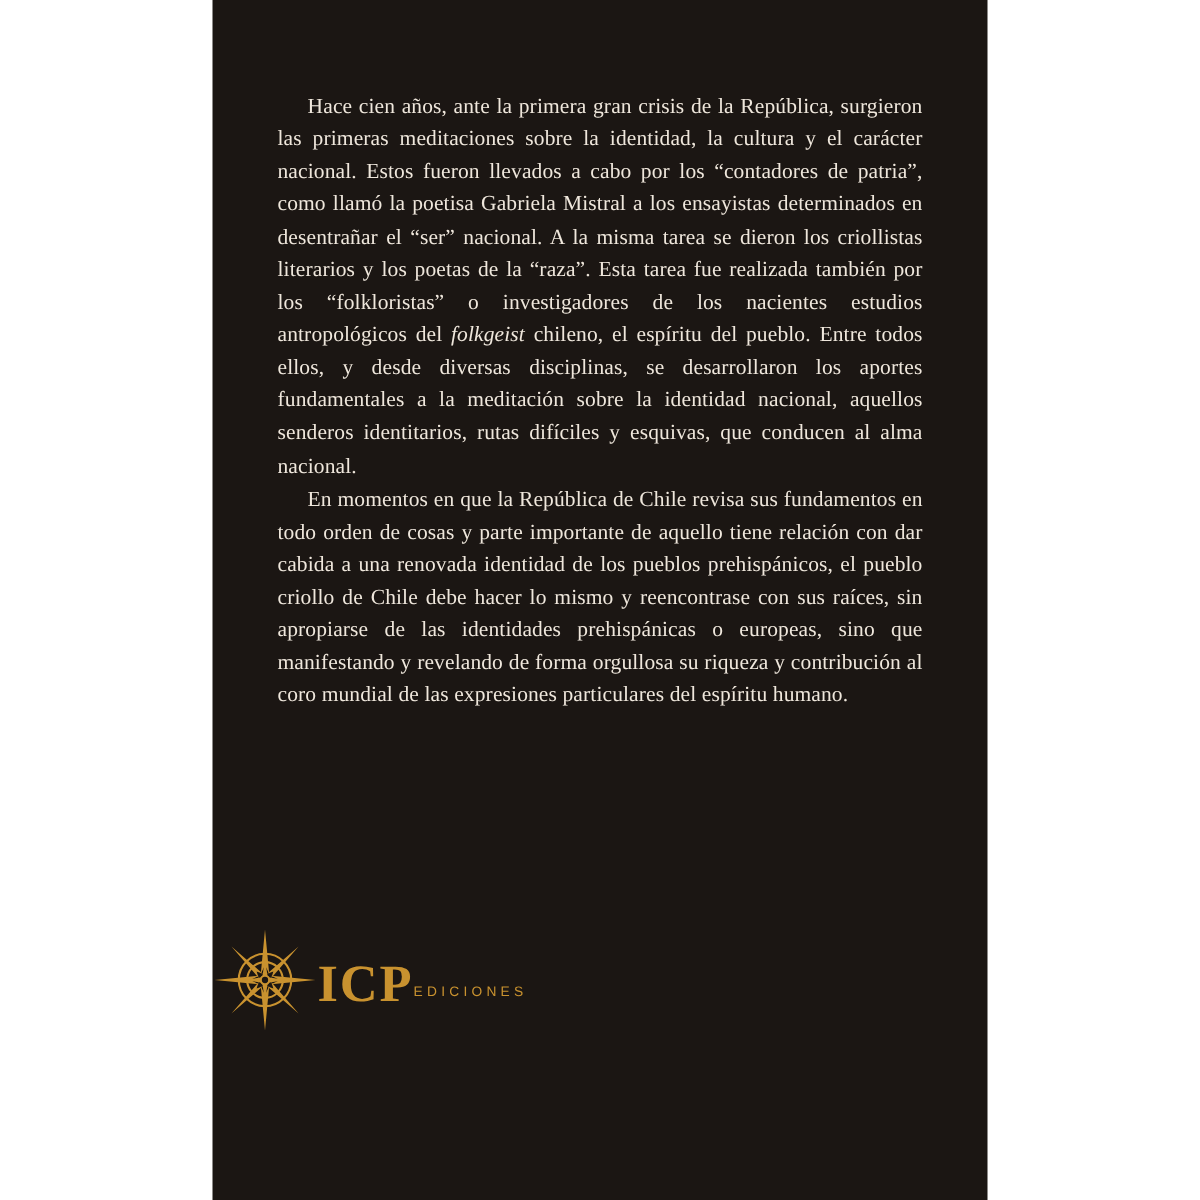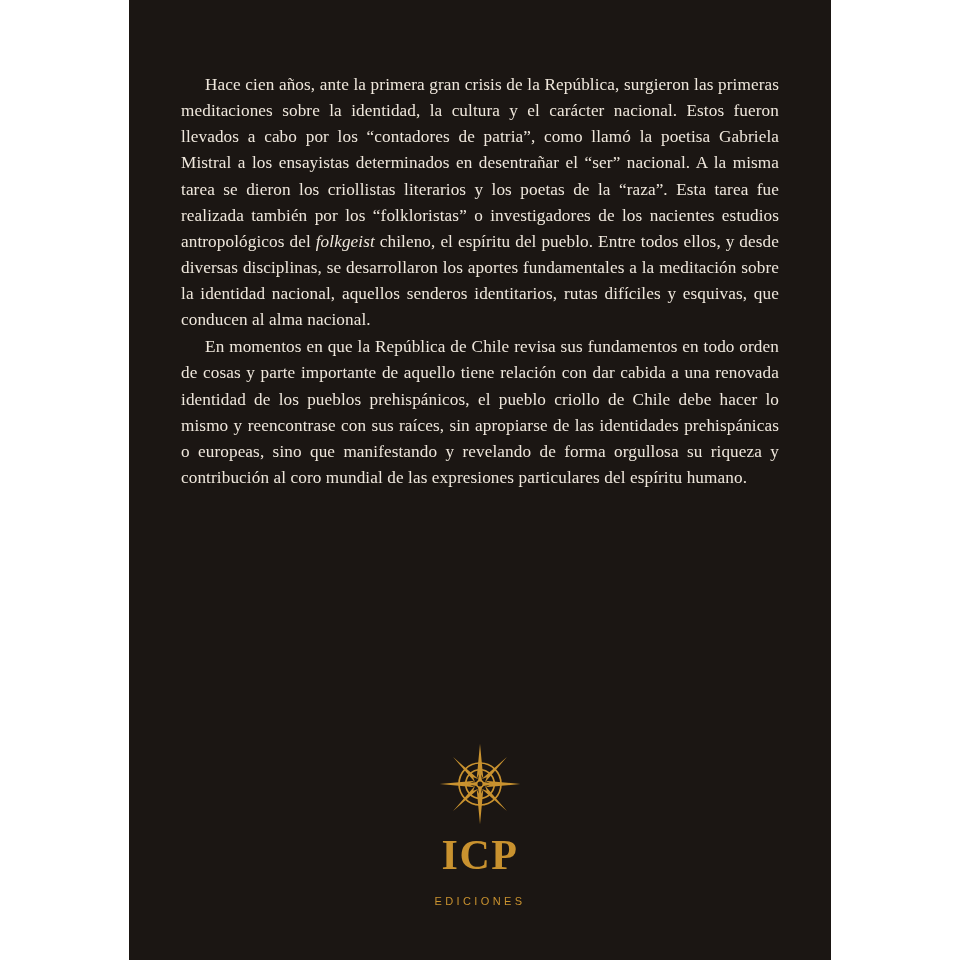--- a/index.html
+++ b/index.html
@@ -15,21 +15,21 @@
   }
   .page-wrap {
     width: 960px;
     height: 960px;
     display: flex;
     justify-content: center;
     align-items: flex-start;
     background: #ffffff;
   }
   .book-back-cover {
-    width: 702px;
+    width: 620px;
     height: 960px;
     background: #1b1613;
     position: relative;
     box-sizing: border-box;
     padding: 72px 52px 0 52px;
   }
   .blurb {
     color: #efe7dc;
     font-family: "Liberation Serif", serif;
     font-size: 17.2px;
@@ -48,21 +48,21 @@
   }
   .blurb em {
     font-style: italic;
   }
   .logo-block {
     position: absolute;
     left: 0;
     right: 0;
     top: 742px;
     display: flex;
-    flex-direction: column;
+    flex-direction: row;
     align-items: center;
   }
   .compass-rose {
     width: 84px;
     height: 84px;
     display: block;
   }
   .logo-word {
     margin-top: 8px;
     color: #c9922f;

